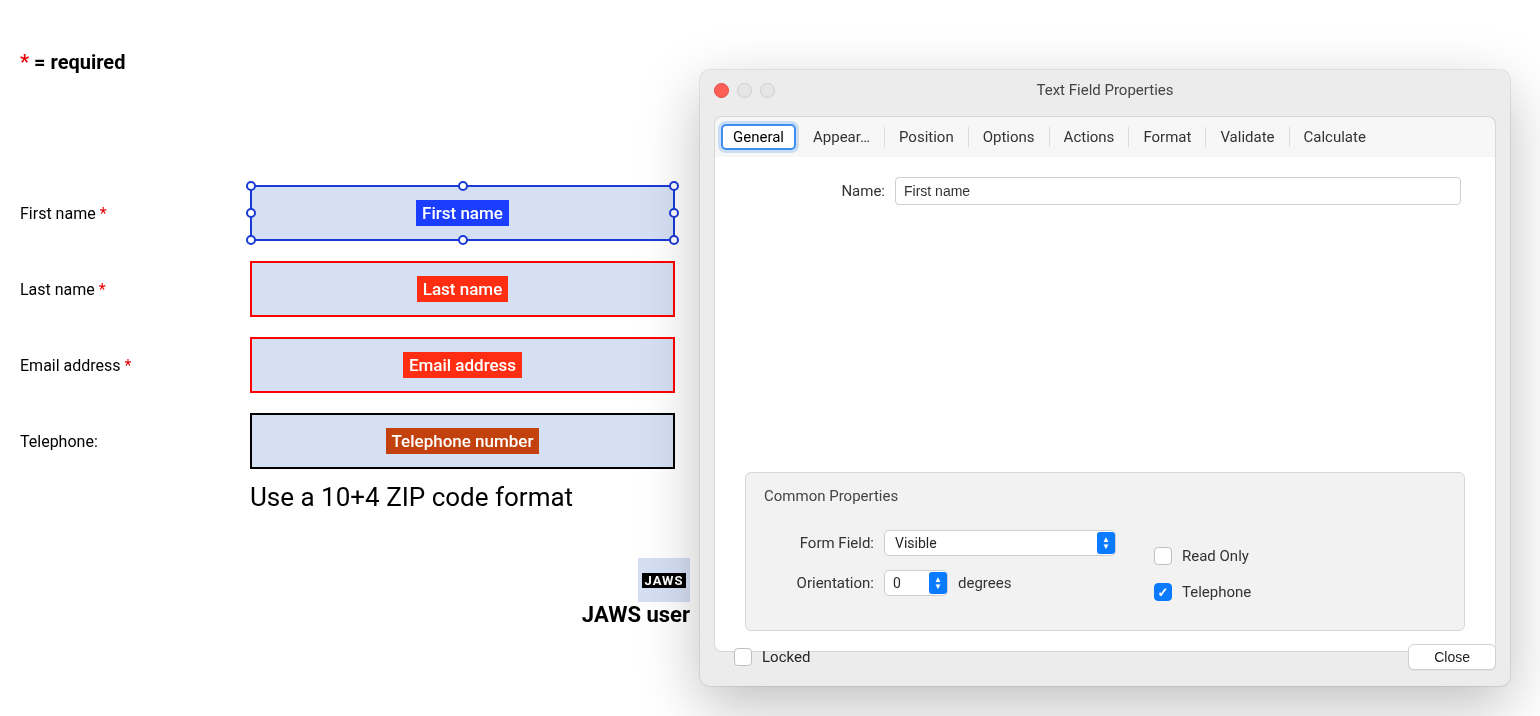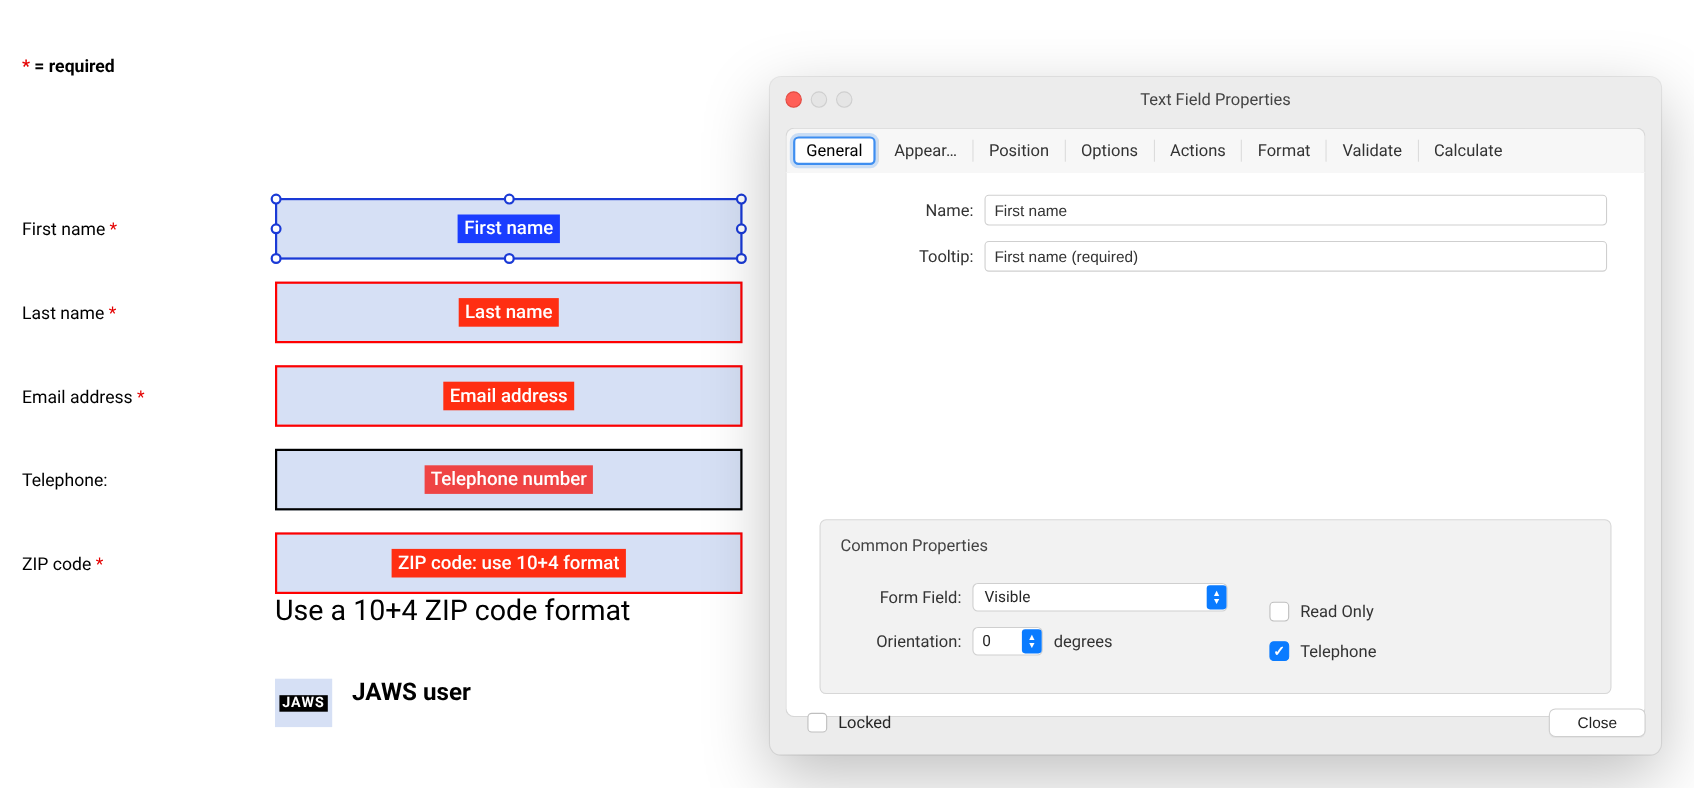--- a/index.html
+++ b/index.html
@@ -16,21 +16,21 @@
   
 
   .form-area {
     position: absolute;
     left: 20px;
     top: 50px;
     width: 670px;
   }
 
   .legend {
-    font-size: 16px;
+    font-size: 20px;
     font-weight: 700;
   }
   .legend .asterisk {
     color: #e40000;
   }
 
   .fields {
     margin-top: 110px;
   }
 
@@ -89,33 +89,34 @@
   }
 
   .tag {
     padding: 3px 6px;
     font-size: 17px;
     font-weight: 500;
     color: #ffffff;
   }
   .tag.blue   { background: #1a3dff; }
   .tag.red    { background: #ff2e12; }
-  .tag.black  { background: #ef4444; }
+  .tag.black  { background: #c2410c; }
 
   .hint {
     margin-left: 230px;
     font-size: 26px;
     margin-top: -6px;
   }
 
   .jaws-row {
     margin-left: 230px;
     margin-top: 46px;
     display: flex;
-    align-items: flex-start;
+    align-items: flex-end;
+    flex-direction: column;
   }
   .jaws-icon {
     width: 52px;
     height: 44px;
     background: #d6e0f5;
     display: flex;
     align-items: center;
     justify-content: center;
     font-weight: 700;
     font-size: 13px;
@@ -428,28 +429,20 @@
 
     <div class="row">
       <div class="label">
         <span>Telephone:</span><span class="req"></span>
       </div>
       <div class="field-box optional">
         <div class="tag black">Telephone number</div>
       </div>
     </div>
 
-    <div class="row" style="margin-bottom:6px;">
-      <div class="label">
-        <span>ZIP code </span><span class="req">*</span>
-      </div>
-      <div class="field-box required">
-        <div class="tag red">ZIP code: use 10+4 format</div>
-      </div>
-    </div>
 
     <div class="hint">Use a 10+4 ZIP code format</div>
 
     <div class="jaws-row">
       <div class="jaws-icon">
         <span>JAWS</span>
       </div>
       <div class="jaws-label">JAWS user</div>
     </div>
   </div>
@@ -484,26 +477,20 @@
     <div class="tab">Calculate</div>
   </div>
 
   <div class="panel">
 
     <div class="top-fields">
       <div class="kv">
         <div class="k">Name:</div>
         <div class="v">
           <input type="text" value="First name" style="">
-        </div>
-      </div>
-      <div class="kv">
-        <div class="k">Tooltip:</div>
-        <div class="v">
-          <input type="text" value="First name (required)" style="">
         </div>
       </div>
     </div>
 
     <div class="common-box">
       <div class="common-title">Common Properties</div>
       <div class="common-row">
         <div class="common-left">
           <div class="line">
             <div class="lbl">Form Field:</div>

